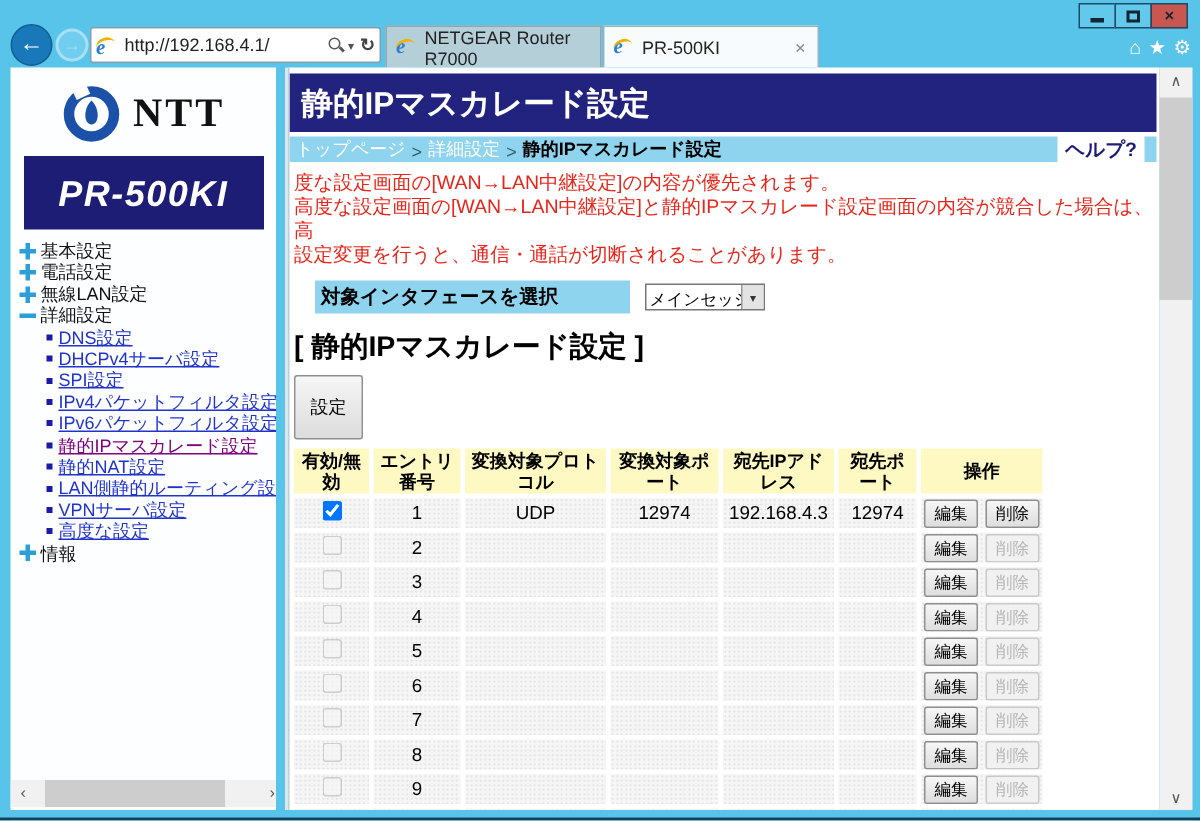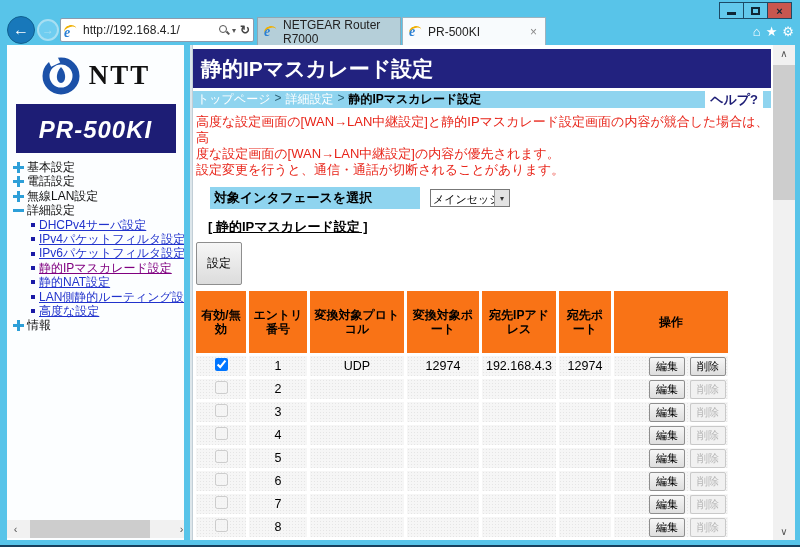--- a/index.html
+++ b/index.html
@@ -84,54 +84,54 @@
   .h-thumb { position:absolute; left:23px; top:0; width:120px; height:18px; background:#cdcdcd; cursor:pointer;}
 
   .frame-divider { position:absolute; left:190px; top:45px; width:3px; height:495px;
                    background:#dde6eb; border-right:1px solid #c2ced6; }
 
   
   .main { position:absolute; left:193px; top:45px; width:580px; height:495px; background:#fff; overflow:hidden; }
   .page-title { margin:4px 2px 0 0; height:39px; background:#22227f; color:#fff; font-size:21px;
                 font-weight:bold; display:flex; align-items:center; padding-left:8px; }
   .crumb-bar { position:relative; margin:3px 2px 0 0; height:17px; background:#8fd4ef;
-               display:flex; align-items:flex-start; font-size:12px; padding-left:4px; }
+               display:flex; align-items:flex-end; font-size:12px; padding-left:4px; }
   .crumb-bar .lnk { color:#fff; cursor:pointer; }
   .crumb-bar .sep { color:#2b6074; margin:0 4px; }
   .crumb-bar .cur { color:#000; font-weight:bold; }
   .help-box { position:absolute; right:8px; top:-1px; height:19px; background:#fff; color:#1d1d75;
               font-weight:bold; font-size:13px; padding:0 5px; display:flex; align-items:center; cursor:pointer;}
 
   .warning { margin:6px 0 0 3px; color:#e8251a; font-size:13px; line-height:16px; }
 
   .iface-row { margin:9px 0 0 17px; display:flex; align-items:center; }
   .iface-label { background:#8fd4ef; font-weight:bold; font-size:13px; padding:2px 6px 2px 4px; width:210px; }
   .select { margin-left:10px; width:80px; height:18px; border:1px solid #777; background:#fff;
             display:flex; align-items:stretch; cursor:pointer; }
   .select .val { flex:1; font-size:11px; padding:2px 1px 0 2px; white-space:nowrap; overflow:hidden; }
   .select .arrow { width:15px; background:#e3e3e3; border-left:1px solid #999; color:#333;
                    font-size:8px; display:flex; align-items:center; justify-content:center; }
 
-  .section-title { margin:9px 0 0 15px; font-size:13px; font-weight:bold;text-decoration:underline; }
+  .section-title { margin:9px 0 0 3px; font-size:19px; font-weight:bold; }
   .btn { margin:6px 0 0 3px; font-family:"Liberation Sans",sans-serif; font-size:12px; padding:12px 10px;
          background:linear-gradient(#f6f6f6,#dcdcdc); border:1px solid #8e8e8e; border-radius:2px; cursor:pointer; }
 
   table.masq { margin-top:3px; border-collapse:separate; border-spacing:3px; table-layout:fixed; }
-  table.masq th { background:#f97316; font-size:12px; font-weight:bold; text-align:center;
-                  padding:17px 2px; line-height:14px; }
+  table.masq th { background:#fef9c3; font-size:12px; font-weight:bold; text-align:center;
+                  padding:1px 2px; line-height:14px; }
   table.masq td { background-color:#f6f6f6;
                   background-image:radial-gradient(#e5e5e5 0.8px, transparent 0.8px);
                   background-size:3px 3px;
                   font-size:12.5px; text-align:center; height:20px; padding:0 2px;
                   white-space:nowrap; overflow:hidden; }
   .mini-btn { font-family:"Liberation Sans",sans-serif; font-size:11px; padding:1px 6px;
               background:linear-gradient(#f6f6f6,#dedede); border:1px solid #8e8e8e; border-radius:2px;
               cursor:pointer; }
   .mini-btn.disabled { color:#b5b5b5; border-color:#c9c9c9; background:#f1f1f1; cursor:default; }
-  .ops-cell { display:flex; gap:5px; justify-content:center; align-items:center;margin-left:33px; }
+  .ops-cell { display:flex; gap:5px; justify-content:center; align-items:center; }
   input[type=checkbox]{ width:13px; height:13px; }
 
   .v-scroll { position:absolute; left:773px; top:45px; width:22px; height:495px; background:#f1f1f1; }
   .v-arrow { position:absolute; left:0; width:22px; height:17px; color:#555; font-size:10px;
              display:flex; align-items:center; justify-content:center; cursor:pointer;}
   .v-thumb { position:absolute; left:0; top:20px; width:22px; height:135px; background:#cdcdcd; cursor:pointer;}
 </style>
 </head>
 <body>
 
@@ -212,41 +212,53 @@
     <div class="nav-top">
         <span class="plus"></span>
         <span>無線LAN設定</span>
       </div>
     <div class="nav-top">
         <span class="minus"></span>
         <span>詳細設定</span>
       </div>
     <div class="nav-sub">
         <span class="bullet"></span>
+        <a>DNS設定</a>
+      </div>
+    <div class="nav-sub">
+        <span class="bullet"></span>
         <a>DHCPv4サーバ設定</a>
       </div>
     <div class="nav-sub">
         <span class="bullet"></span>
+        <a>SPI設定</a>
+      </div>
+    <div class="nav-sub">
+        <span class="bullet"></span>
         <a>IPv4パケットフィルタ設定</a>
       </div>
     <div class="nav-sub">
         <span class="bullet"></span>
         <a>IPv6パケットフィルタ設定（IPo</a>
       </div>
     <div class="nav-sub">
         <span class="bullet"></span>
         <a class="current">静的IPマスカレード設定</a>
       </div>
     <div class="nav-sub">
         <span class="bullet"></span>
         <a>静的NAT設定</a>
       </div>
     <div class="nav-sub">
         <span class="bullet"></span>
         <a>LAN側静的ルーティング設定</a>
+      </div>
+    <div class="nav-sub">
+        <span class="bullet"></span>
+        <a>VPNサーバ設定</a>
       </div>
     <div class="nav-sub">
         <span class="bullet"></span>
         <a>高度な設定</a>
       </div>
     <div class="nav-top">
         <span class="plus"></span>
         <span>情報</span>
       </div>
   </div>
@@ -266,22 +278,22 @@
   <div class="crumb-bar">
     <span class="lnk">トップページ</span>
     <span class="sep">&gt;</span>
     <span class="lnk">詳細設定</span>
     <span class="sep">&gt;</span>
     <span class="cur">静的IPマスカレード設定</span>
     <span class="help-box">ヘルプ?</span>
   </div>
 
   <div class="warning">
+    <div>度な設定画面の[WAN→LAN中継設定]の内容が優先されます。</div>
     <div>高度な設定画面の[WAN→LAN中継設定]と静的IPマスカレード設定画面の内容が競合した場合は、高</div>
-    <div>度な設定画面の[WAN→LAN中継設定]の内容が優先されます。</div>
     <div>設定変更を行うと、通信・通話が切断されることがあります。</div>
   </div>
 
   <div class="iface-row">
     <span class="iface-label">対象インタフェースを選択</span>
     <span class="select">
       <span class="val">メインセッション</span>
       <span class="arrow">▾</span>
     </span>
   </div>

